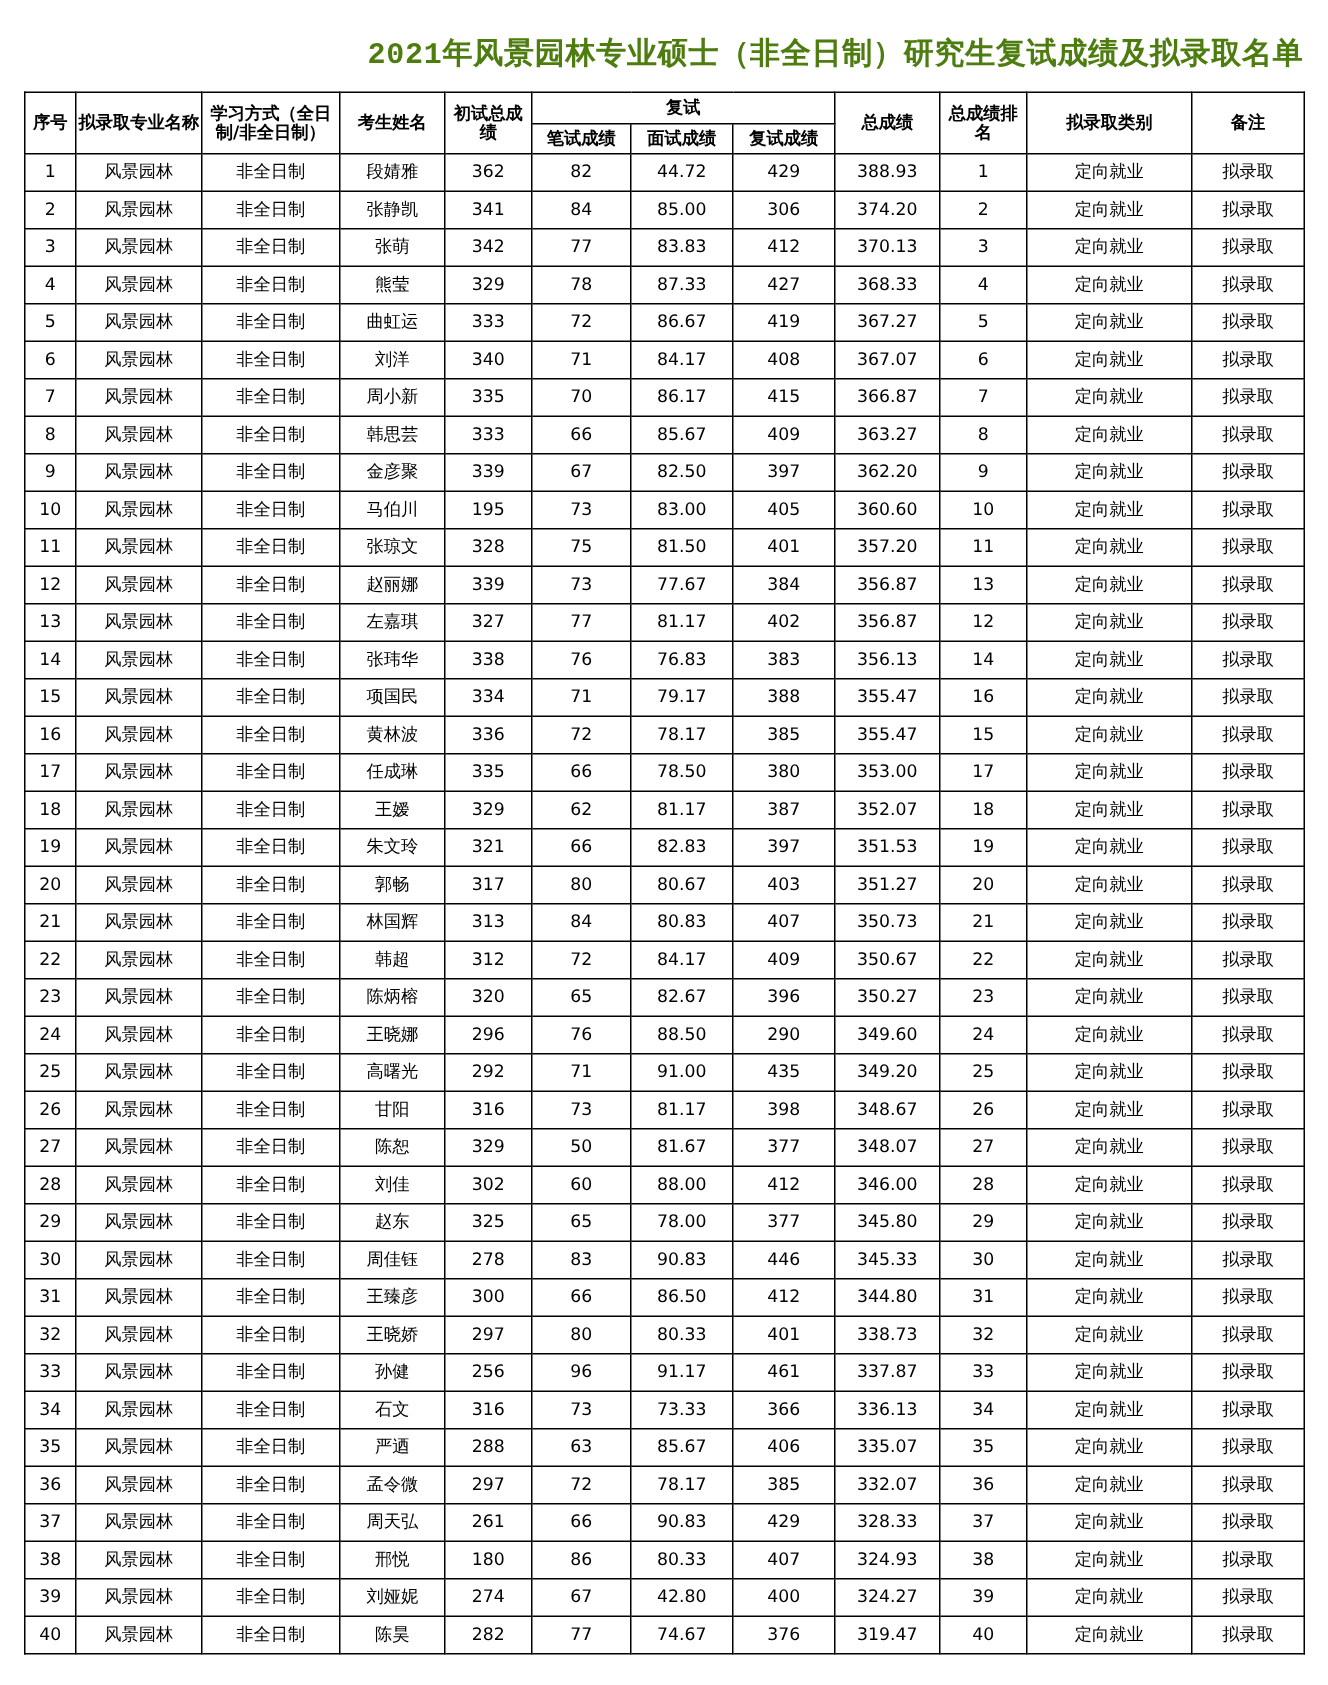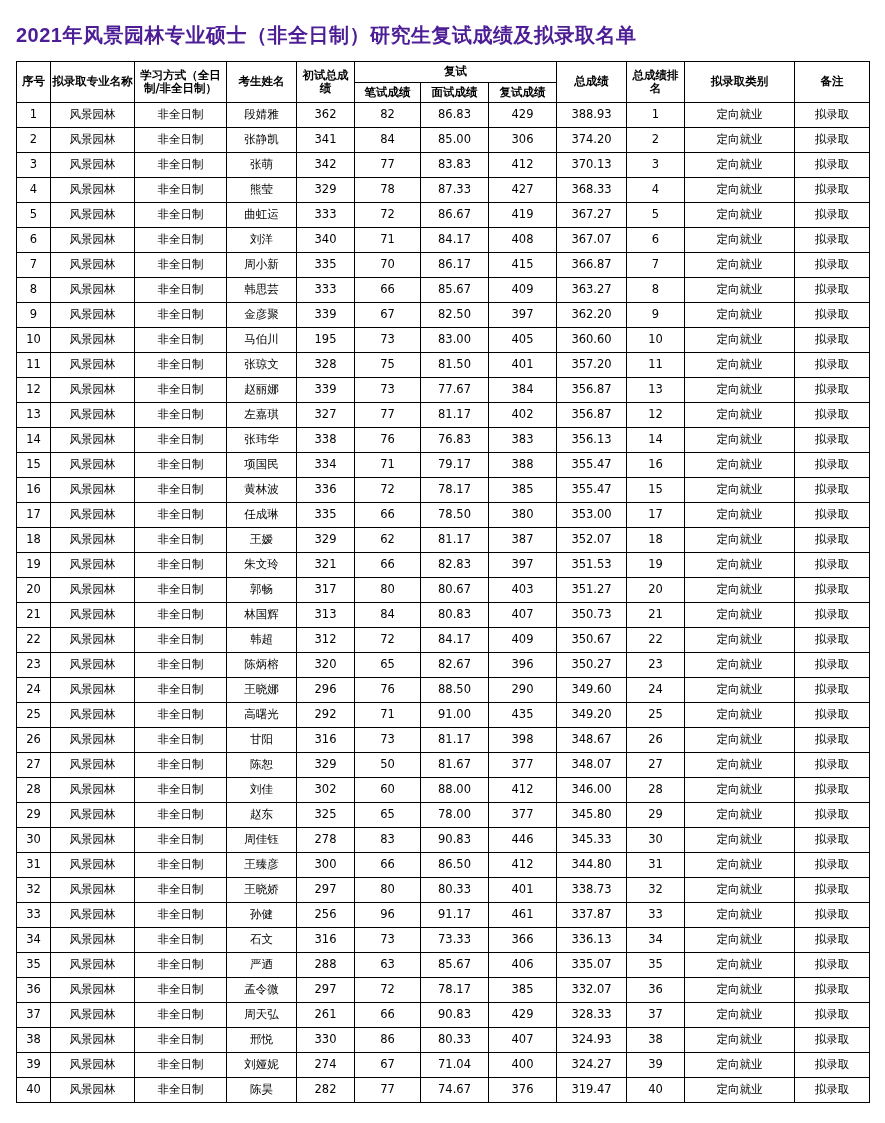--- a/index.html
+++ b/index.html
@@ -11,27 +11,27 @@
     width: 885px;
     font-family: "DejaVu Sans", "Liberation Sans", sans-serif;
     color: #000;
   }
   .page {
     width: 885px;
     box-sizing: border-box;
     padding: 16px 16px 10px 16px;
   }
   .doc-title {
-    text-align: left;
-    font-family: Liberation Sans, sans-serif;
+    text-align: right;
+    font-family: Liberation Mono, monospace;
     font-weight: bold;
     font-size: 20px;
     letter-spacing: 0.5px;
     margin: 6px 0 12px 0;
-    color: #4c1d95;
+    color: #4d7c0f;
   }
   table.grid {
     border-collapse: collapse;
     width: 853px;
     table-layout: fixed;
     padding-left: 32px;
   }
   table.grid th, table.grid td {
     border: 1px solid #000;
     text-align: center;
@@ -104,21 +104,21 @@
       </tr>
     </thead>
     <tbody id="table-body">
         <tr>
           <td>1</td>
           <td>风景园林</td>
           <td>非全日制</td>
           <td>段婧雅</td>
           <td>362</td>
           <td>82</td>
-          <td>86.83</td>
+          <td>44.72</td>
           <td>429</td>
           <td>388.93</td>
           <td>1</td>
           <td>定向就业</td>
           <td>拟录取</td>
         </tr>
         <tr>
           <td>2</td>
           <td>风景园林</td>
           <td>非全日制</td>
@@ -620,37 +620,37 @@
           <td>328.33</td>
           <td>37</td>
           <td>定向就业</td>
           <td>拟录取</td>
         </tr>
         <tr>
           <td>38</td>
           <td>风景园林</td>
           <td>非全日制</td>
           <td>邢悦</td>
-          <td>330</td>
+          <td>180</td>
           <td>86</td>
           <td>80.33</td>
           <td>407</td>
           <td>324.93</td>
           <td>38</td>
           <td>定向就业</td>
           <td>拟录取</td>
         </tr>
         <tr>
           <td>39</td>
           <td>风景园林</td>
           <td>非全日制</td>
           <td>刘娅妮</td>
           <td>274</td>
           <td>67</td>
-          <td>71.04</td>
+          <td>42.80</td>
           <td>400</td>
           <td>324.27</td>
           <td>39</td>
           <td>定向就业</td>
           <td>拟录取</td>
         </tr>
         <tr>
           <td>40</td>
           <td>风景园林</td>
           <td>非全日制</td>

